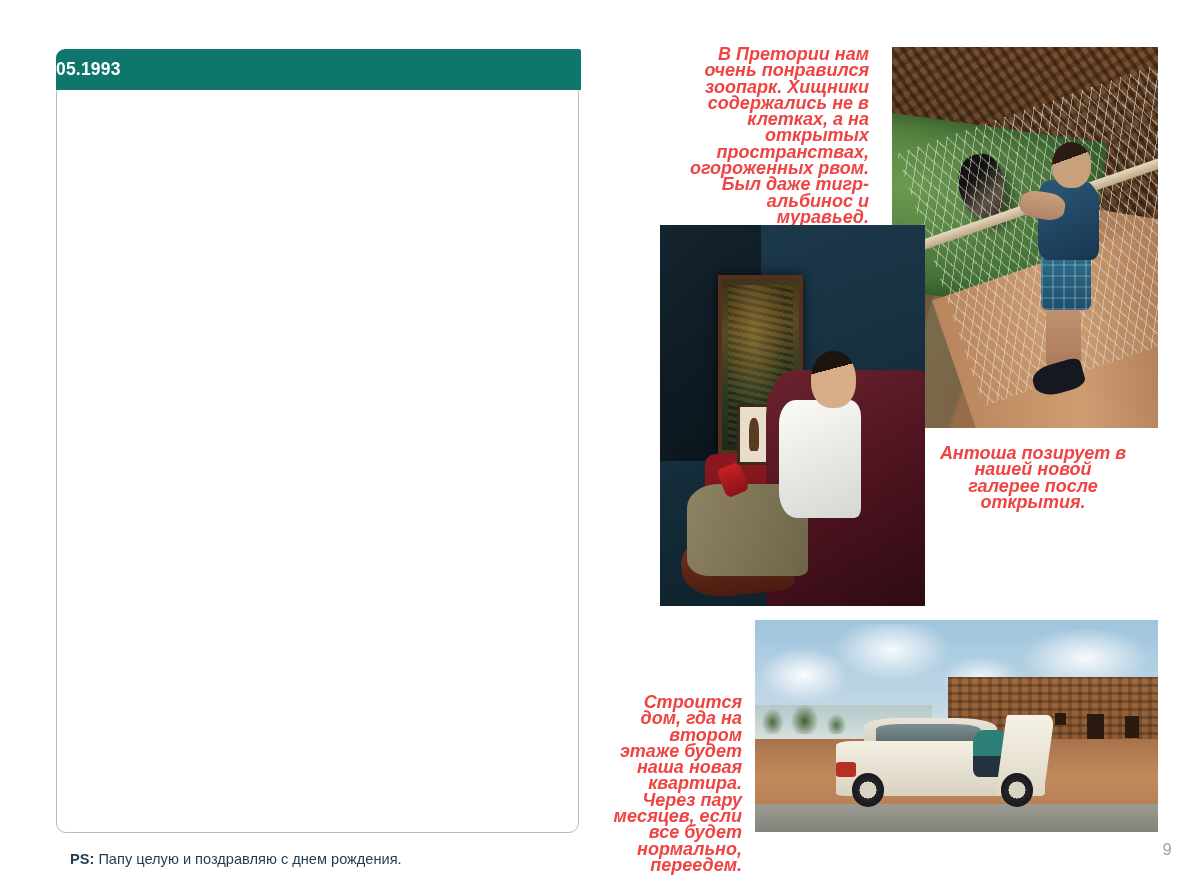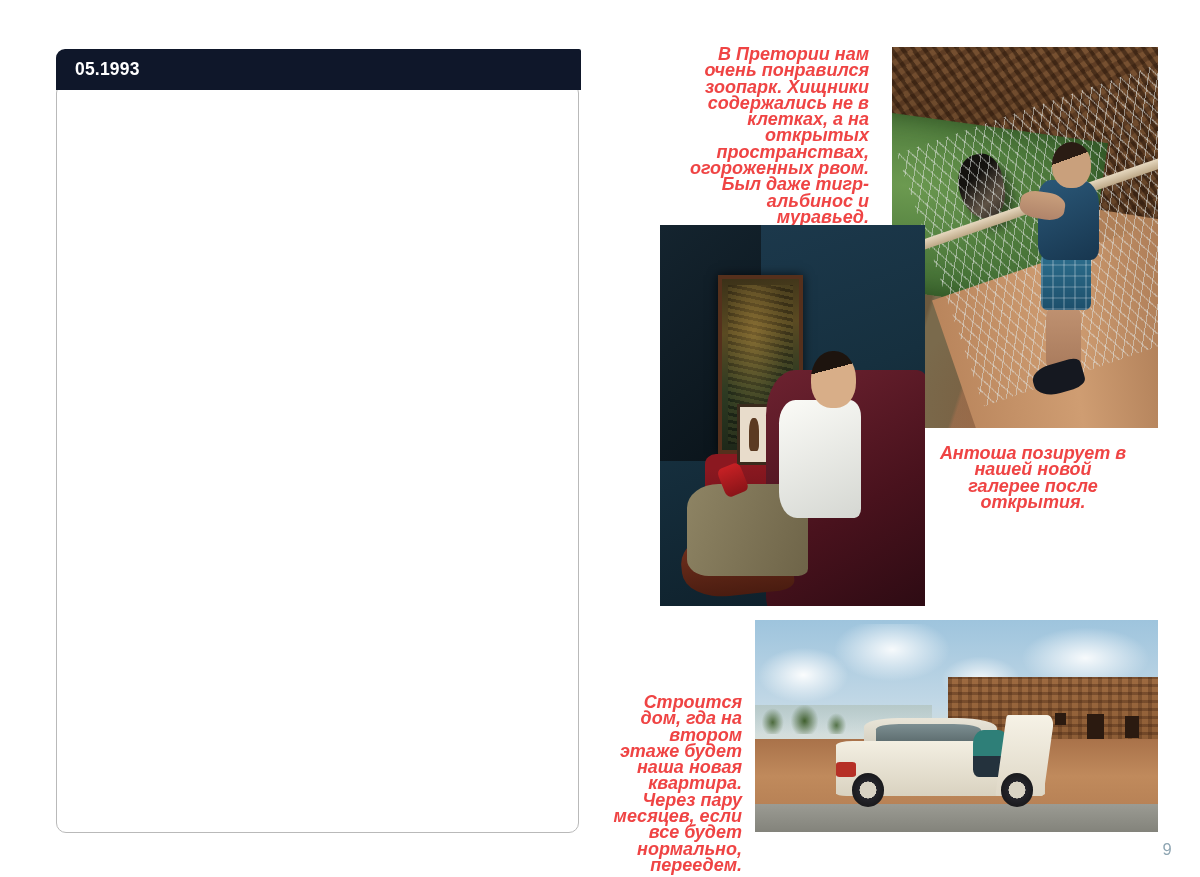--- a/index.html
+++ b/index.html
@@ -22,27 +22,27 @@
     top: 49px;
     width: 523px;
     height: 784px;
   }
   #letter-header {
     position: absolute;
     left: 0;
     top: 0;
     width: 525px;
     height: 41px;
-    background: #0f172a;
+    background: #0f766e;
     border-top-left-radius: 9px;
     border-top-right-radius: 2px;
     box-sizing: border-box;
     display: flex;
     align-items: center;
-    padding-left: 19px;
+    padding-left: 0;
     z-index: 3;
   }
   #letter-date {
     color: #ffffff;
     font-size: 17.5px;
     font-weight: 600;
     letter-spacing: 0.2px;
   }
   #letter-body {
     position: absolute;
@@ -490,20 +490,21 @@
     <p>Едим хорошо, каждый выбрал, что любит и мы это покупаем. Нашли здесь субботний фермерский базарчик – очень дешевые овощи и пр. настоящие – сельские.</p>
     <p>Часто вспоминаем нашу Природу, Юровку.</p>
     <p>Политические события нас не достают т.к. проходят где-то в других местах, так же как для Вас, например, Карабах или Армения.</p>
     <p>У нас здесь район тихий, белый, спокойный. Утром приходим в галерею, или даже вернее, музей – она имеет вид музея, наводим порядок.</p>
     <p>Антошу забираем из школы в час. Наташа его кормит. В 4:30 работа заканчивается. По вечерам я занимаюсь с Антоном всякими спец занятиями. Писать письма он не хочет. Может скоро станет писать по-английски.</p>
     <p>У Вас уже весна, у нас уже осень. Утром прохладно. Антон завидует детям в Киеве т.к. у них скоро начнутся каникулы. А у него только половина года.</p>
     <p>Целую Вас. Помню. Люблю. Не болейте. Буду писать.</p>
     <div class="spacer"></div>
     <p>Ваш Саша.</p>
     <div class="spacer"></div>
+    <p><b>PS:</b><span> Папу целую и поздравляю с днем рождения.</span></p>
   </div>
 </div>
 
 <div class="caption" id="caption-zoo">В Претории нам очень понравился зоопарк. Хищники содержались не в клетках, а на открытых пространствах, огороженных рвом. Был даже тигр-альбинос и муравьед.</div>
 
 <div class="photo" id="photo-zoo">
   <div id="zoo-wall"></div>
   <div id="zoo-grass"></div>
   <div id="zoo-path"></div>
   <div id="zoo-anteater"></div>

